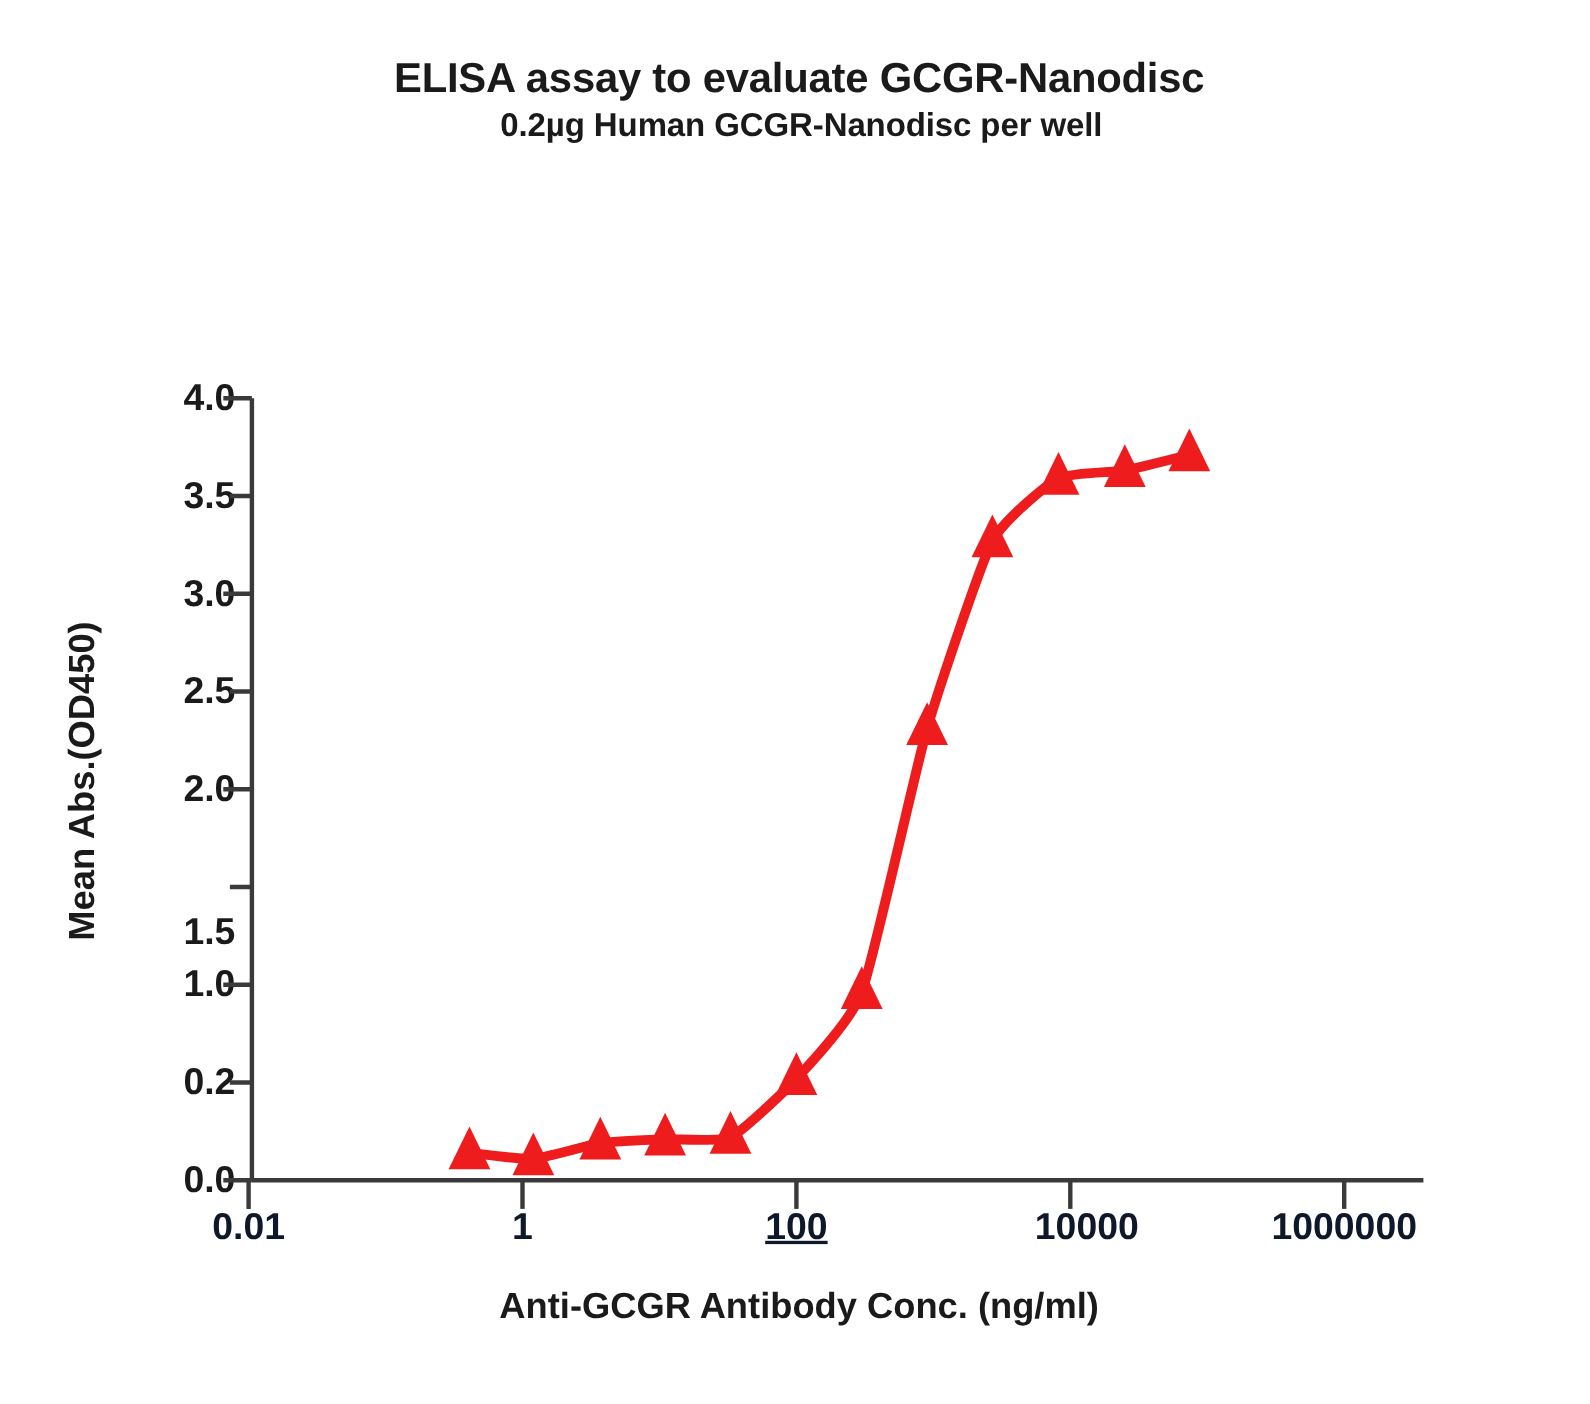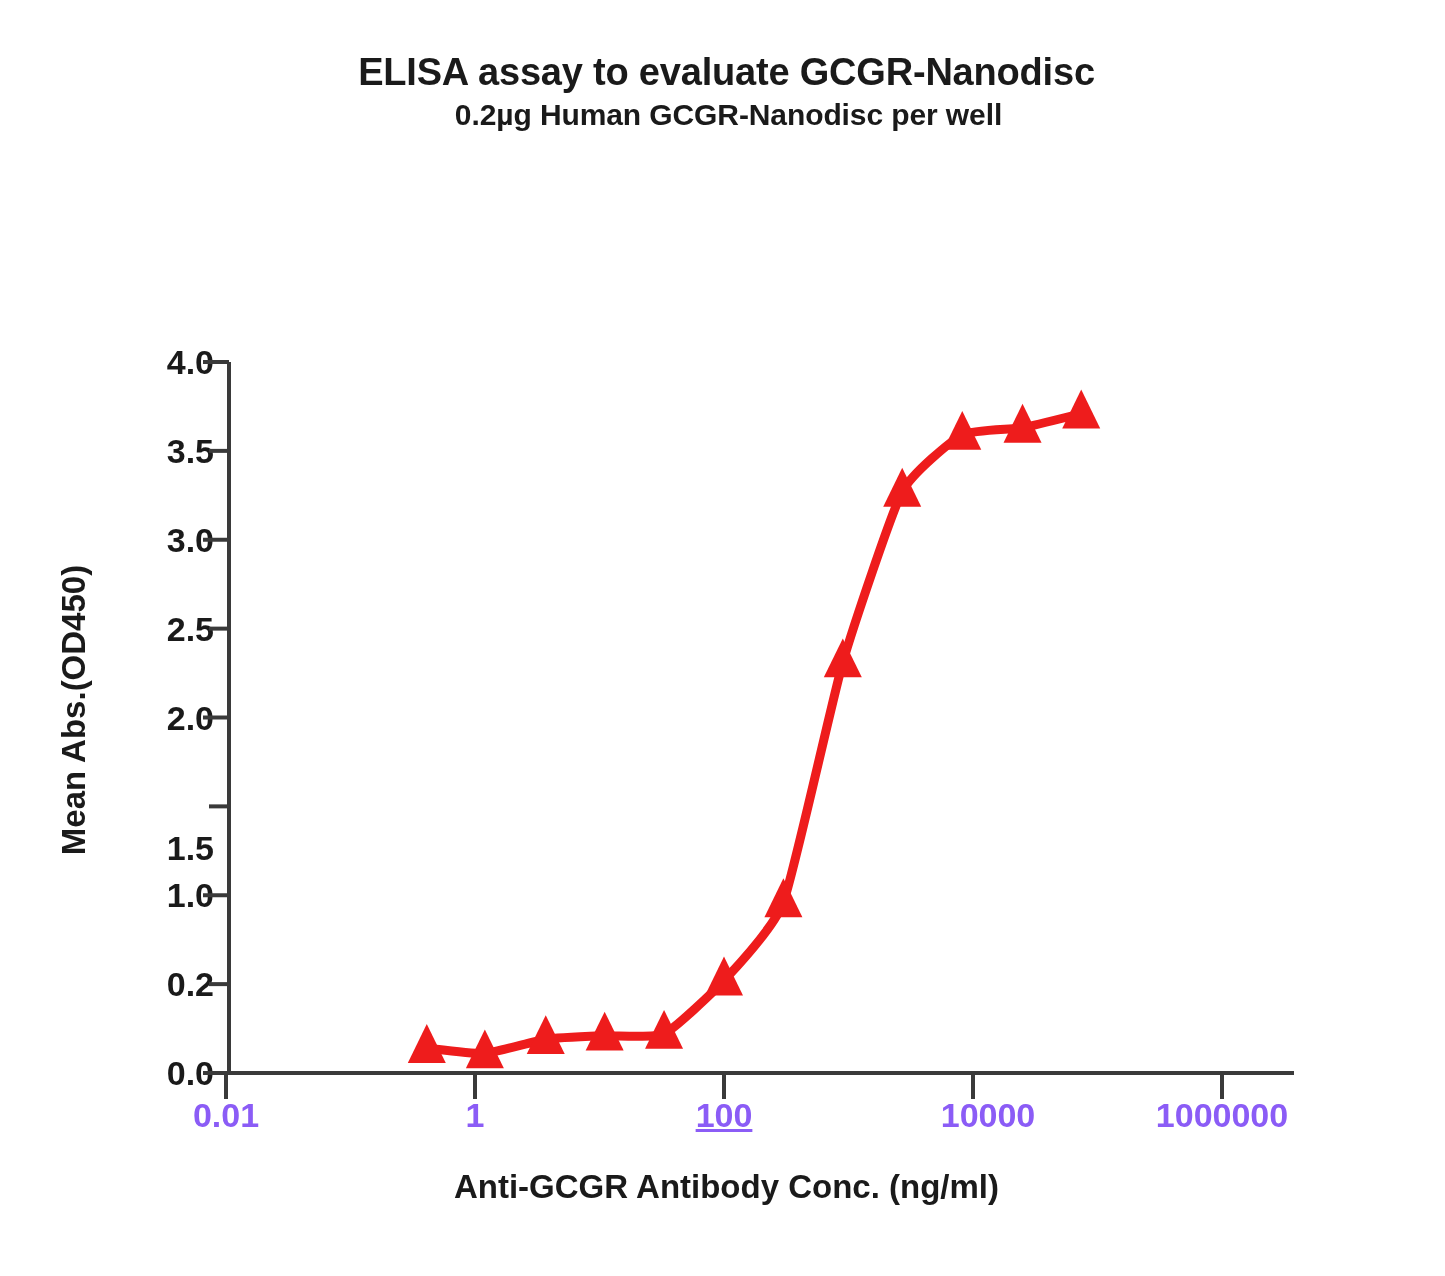--- a/index.html
+++ b/index.html
@@ -107,21 +107,21 @@
     height: 1276px;
     pointer-events: none;
   }
 
   .tick-label-x {
     position: absolute;
     transform: translateX(-50%);
     top: 1096px;
     font-weight: bold;
     font-size: 34px;
-    color: #8b5cf6;
+    color: #0f172a;
     white-space: nowrap;
   }
 </style>
 </head>
 <body>
 
 <div id="figure">
 
   <div class="title-block">
     <div class="chart-title">ELISA assay to evaluate GCGR-Nanodisc</div>

